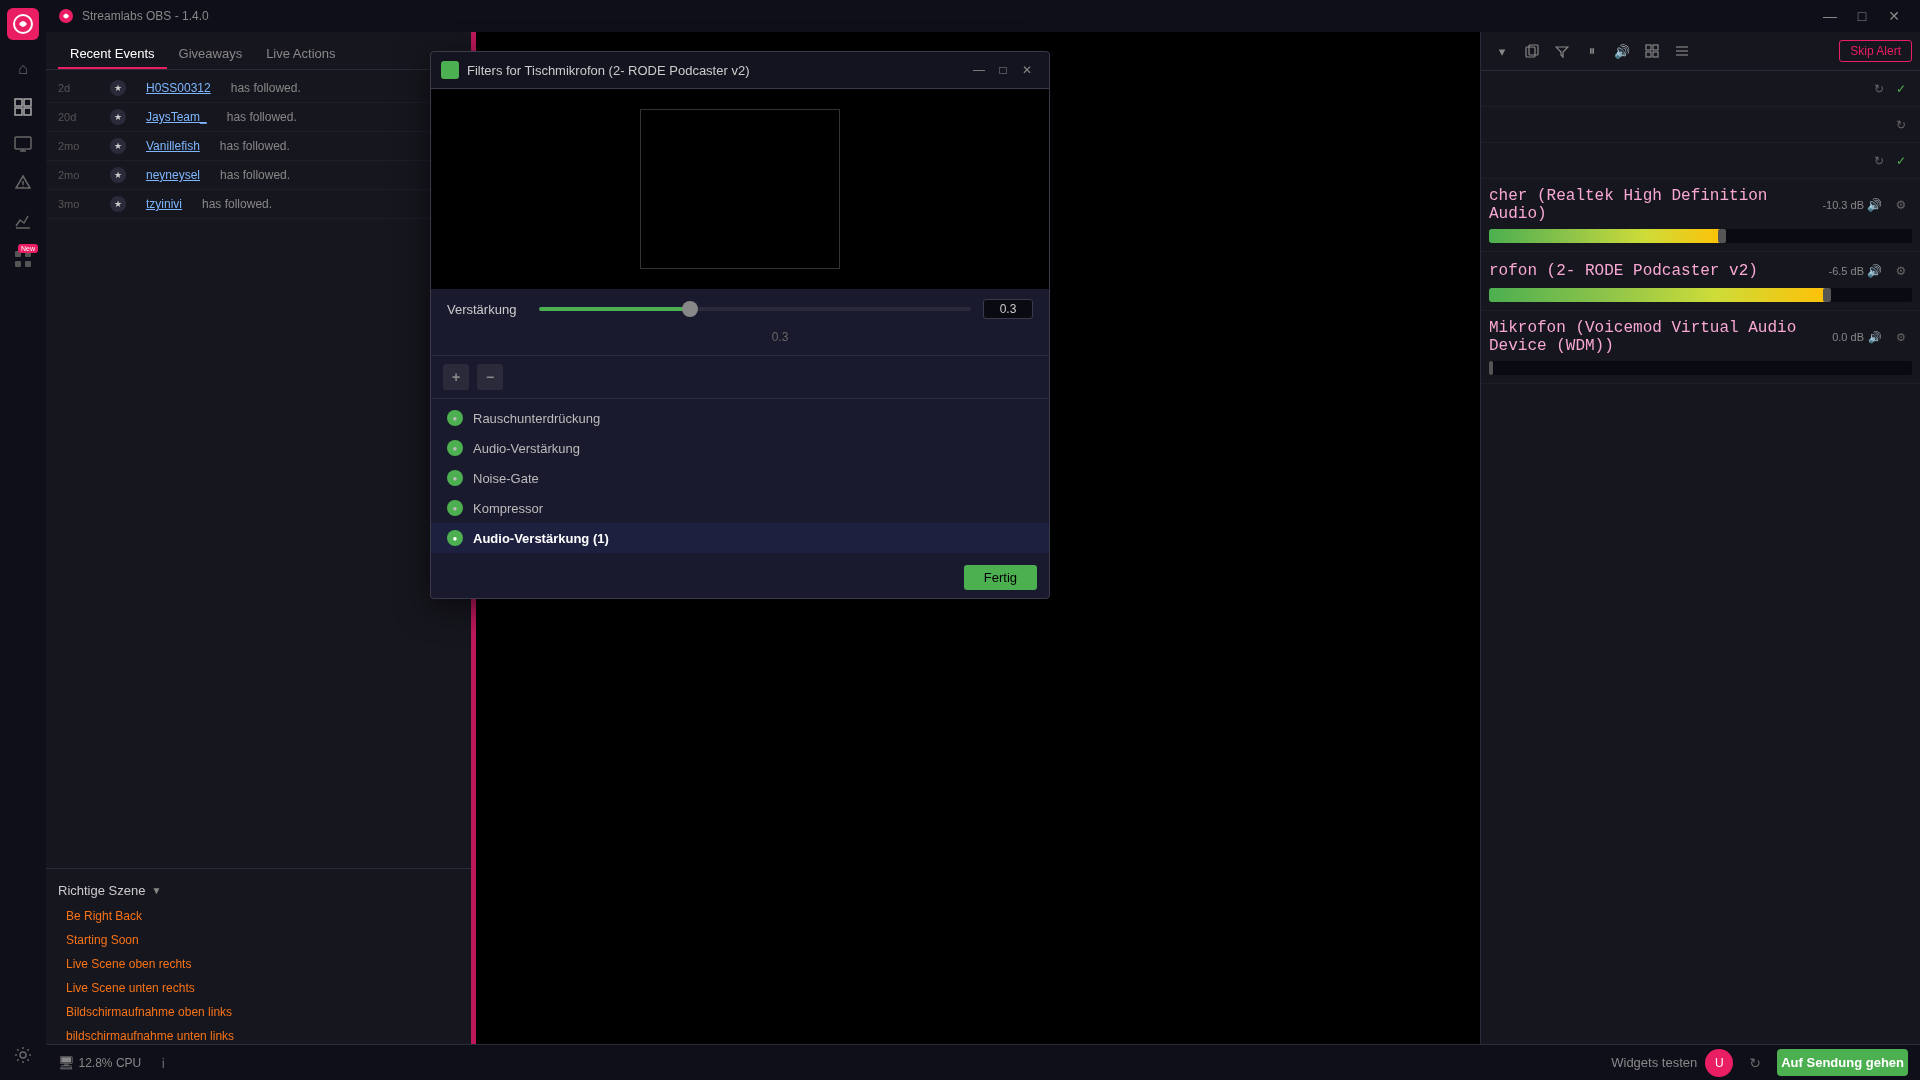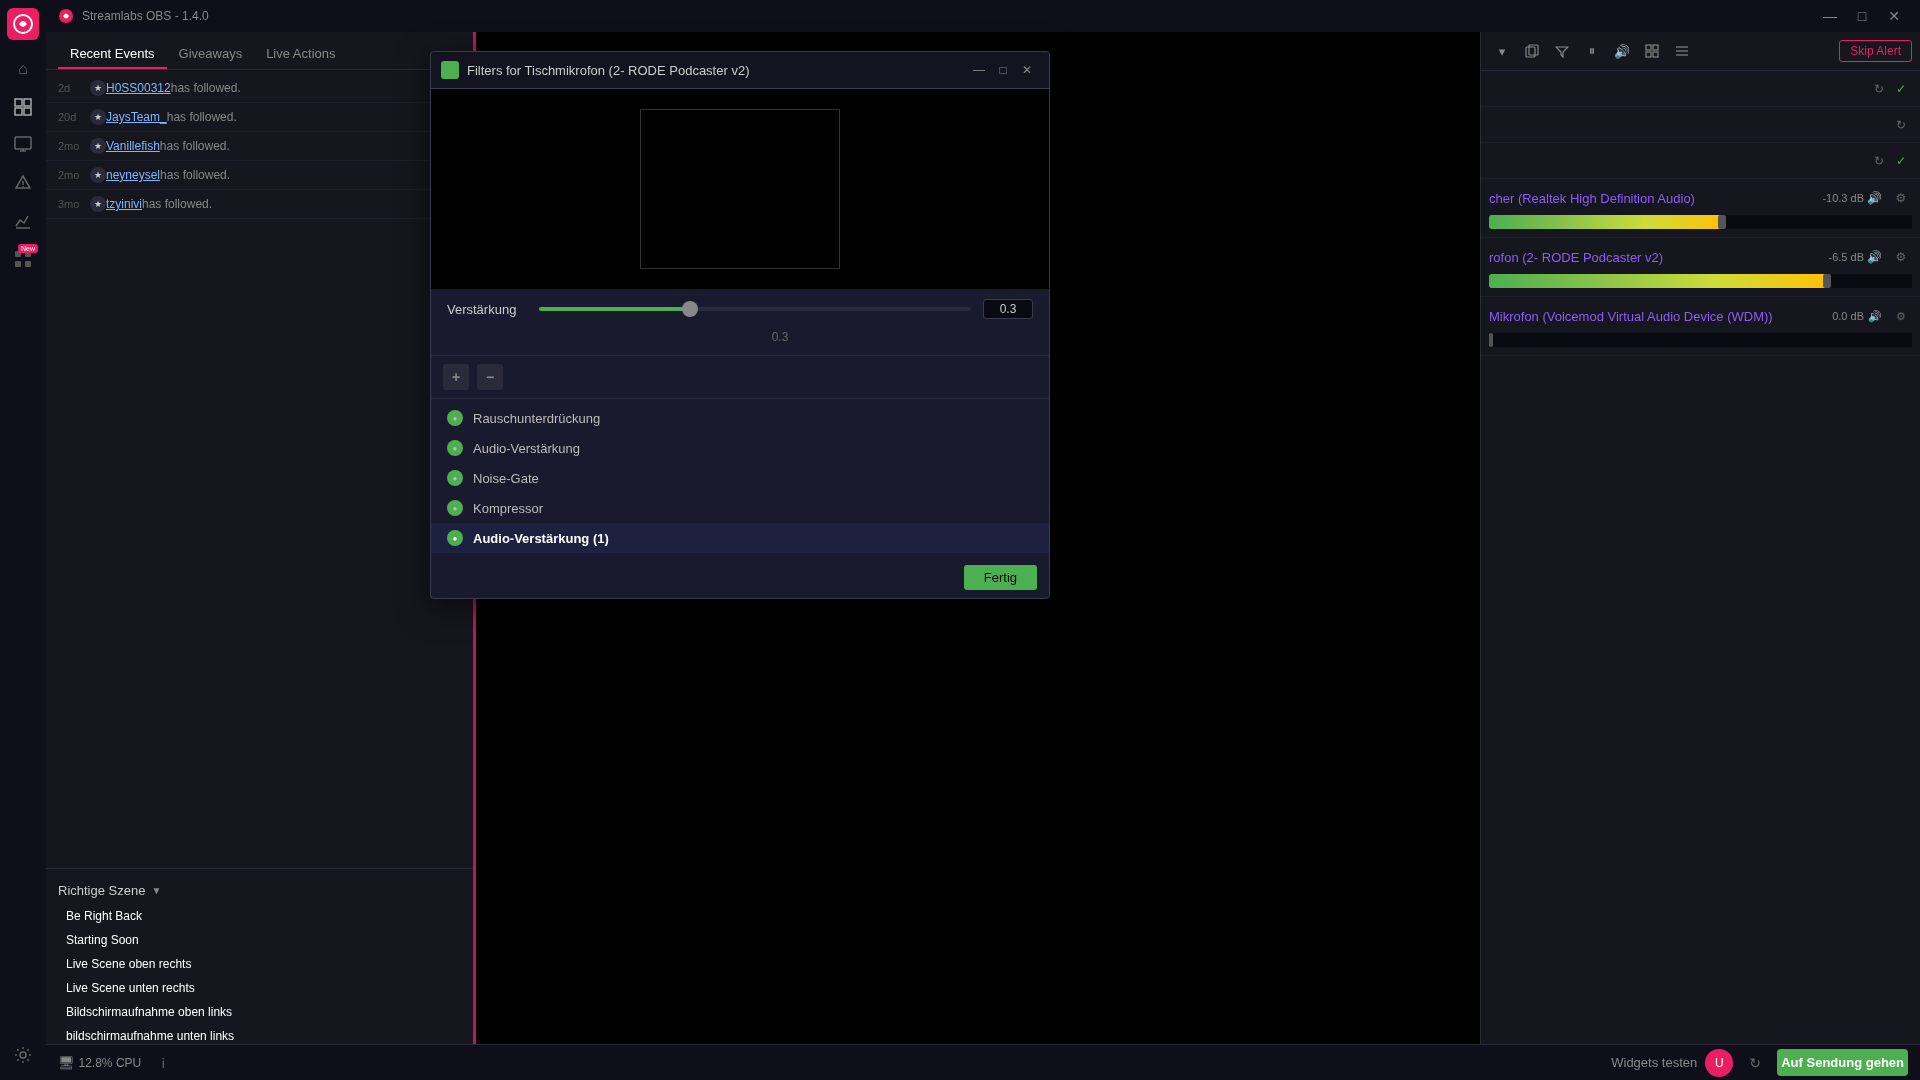--- a/index.html
+++ b/index.html
@@ -110,21 +110,21 @@
       display: flex;
     }
 
     
     .left-panel {
       width: 430px;
       height: 100%;
       background: #16161e;
       display: flex;
       flex-direction: column;
-      border-right: 3px solid #be185d;
+      border-right: 5px solid #be185d;
       flex-shrink: 0;
     }
 
     .activity-tabs {
       display: flex;
       gap: 0;
       padding: 8px 12px 0;
       border-bottom: 1px solid #2a2a3a;
     }
     .activity-tab {
@@ -142,21 +142,21 @@
     .activity-list {
       flex: 1;
       overflow-y: auto;
       padding: 4px 0;
     }
     .activity-item {
       display: flex;
       align-items: center;
       padding: 6px 12px;
       font-size: 12px;
-      gap: 0;
+      gap: 20px;
       border-bottom: 1px solid #1e1e2a;
     }
     .activity-time { color: #555; min-width: 32px; font-size: 11px; }
     .activity-icon {
       width: 16px;
       height: 16px;
       background: #2a2a3a;
       border-radius: 50%;
       display: flex;
       align-items: center;
@@ -181,21 +181,21 @@
       font-size: 13px;
       color: #ccc;
     }
     .scene-list {
       display: flex;
       flex-direction: column;
     }
     .scene-item {
       padding: 5px 8px;
       font-size: 12px;
-      color: #ffffff;
+      color: #f97316;
       cursor: pointer;
       border-radius: 3px;
     }
 
     
     .center-area {
       flex: 1;
       display: flex;
       flex-direction: column;
       position: relative;
@@ -251,21 +251,21 @@
     .mixer-item {
       border-bottom: 1px solid #1e1e2a;
       padding: 4px 8px;
     }
     .mixer-item-header {
       display: flex;
       align-items: center;
       justify-content: space-between;
       padding: 4px 0;
     }
-    .mixer-item-name { font-size: 13px; color: #8b5cf6; flex: 1; }
+    .mixer-item-name { font-size: 16px; color: #f9a8d4; flex: 1; font-family: Liberation Mono, monospace; }
     .mixer-item-db { font-size: 11px; color: #888; }
     .mixer-item-controls { display: flex; gap: 4px; }
     .mixer-ctrl-btn {
       width: 22px;
       height: 22px;
       display: flex;
       align-items: center;
       justify-content: center;
       color: #666;
       cursor: pointer;

